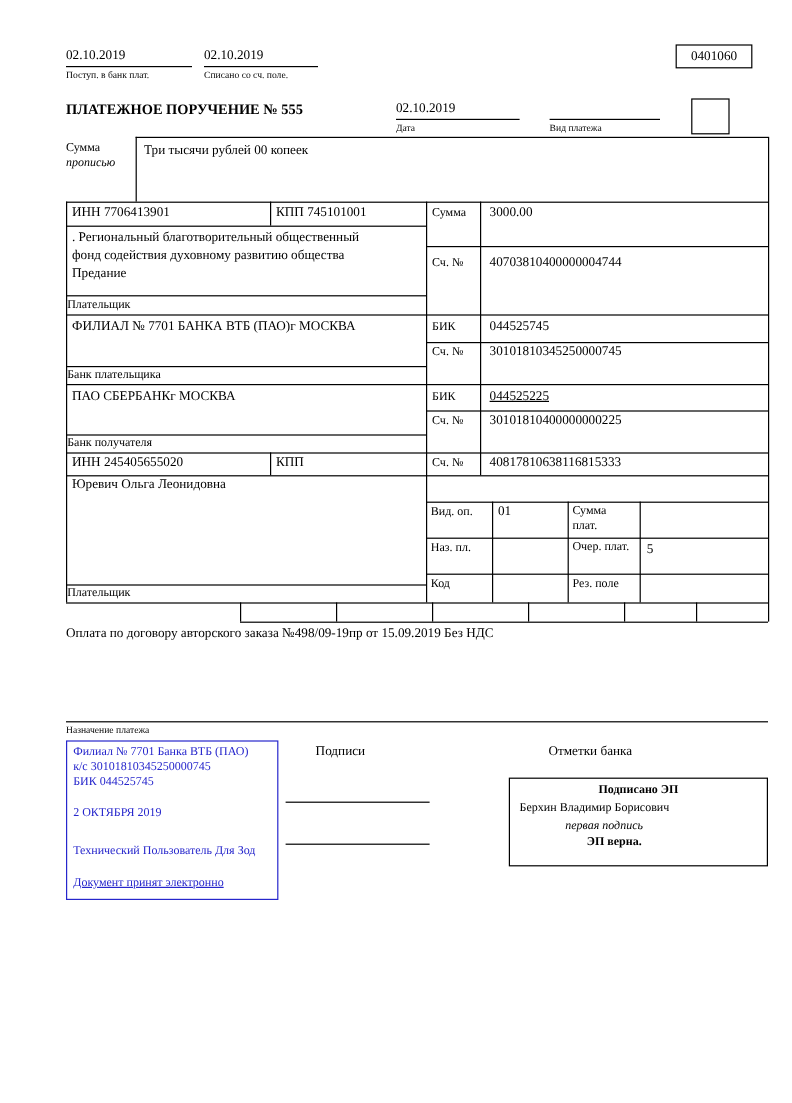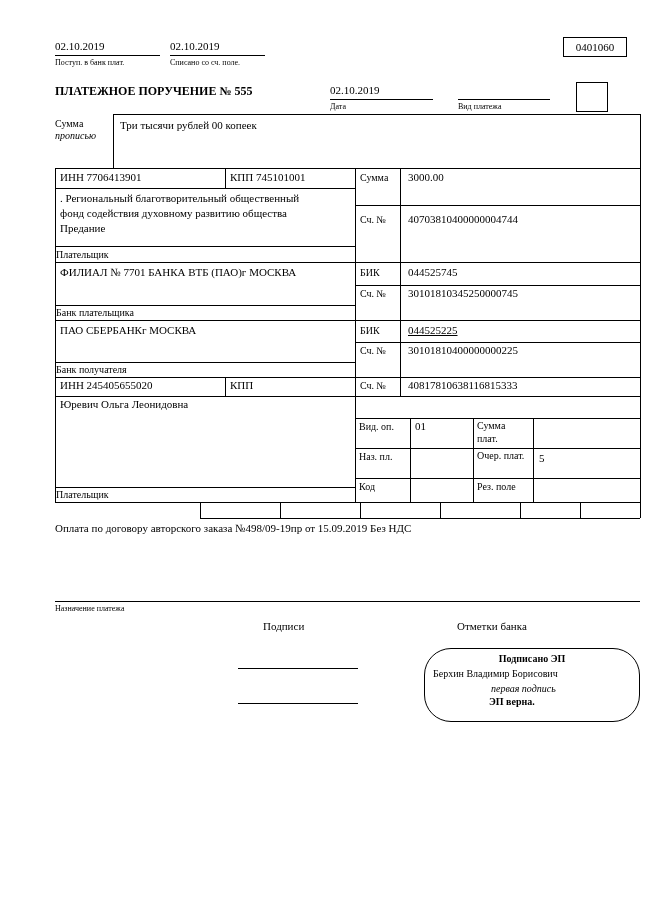--- a/index.html
+++ b/index.html
@@ -134,21 +134,29 @@
   <div class="txt" style="left:55px; top:522px;">Оплата по договору авторского заказа №498/09-19пр от 15.09.2019 Без НДС</div>
   <div class="hline" style="left:55px; top:601px; width:585px;"></div>
   <div class="txt small" style="left:55px; top:604px;text-align:center;">Назначение платежа</div>
 
   <div class="txt" style="left:263px; top:620px;">Подписи</div>
   <div class="txt" style="left:457px; top:620px;">Отметки банка</div>
 
   <div class="hline" style="left:238px; top:668px; width:120px;"></div>
   <div class="hline" style="left:238px; top:703px; width:120px;"></div>
 
+  <div class="stamp-blue" style="left:55px; top:617px; width:177px; height:133px;">
+    <div class="s-line" style="top:3px;">Филиал № 7701 Банка ВТБ (ПАО)</div>
+    <div class="s-line" style="top:16px;">к/с 30101810345250000745</div>
+    <div class="s-line" style="top:28px;">БИК 044525745</div>
+    <div class="s-line" style="top:54px;">2 ОКТЯБРЯ 2019</div>
+    <div class="s-line wrap" style="top:86px; width:155px; white-space:normal;">Технический Пользователь Для Зод</div>
+    <div class="s-line" style="top:112px; text-decoration:underline;">Документ принят электронно</div>
+  </div>
 
-  <div class="sig-box" style="left:424px; top:648px; width:216px; height:74px;border-radius:27px;">
+  <div class="sig-box" style="left:424px; top:648px; width:216px; height:74px;">
     <div class="bold" style="top:4px; left:0; width:100%; text-align:center;">Подписано ЭП</div>
     <div style="top:19px; left:8px;">Берхин Владимир Борисович</div>
-    <div style="top:34px; left:46px; font-style:italic;margin-left:20px;">первая подпись</div>
+    <div style="top:34px; left:46px; font-style:italic;">первая подпись</div>
     <div class="bold" style="top:47px; left:64px;">ЭП верна.</div>
   </div>
 
 </div>
 
 </body></html>

